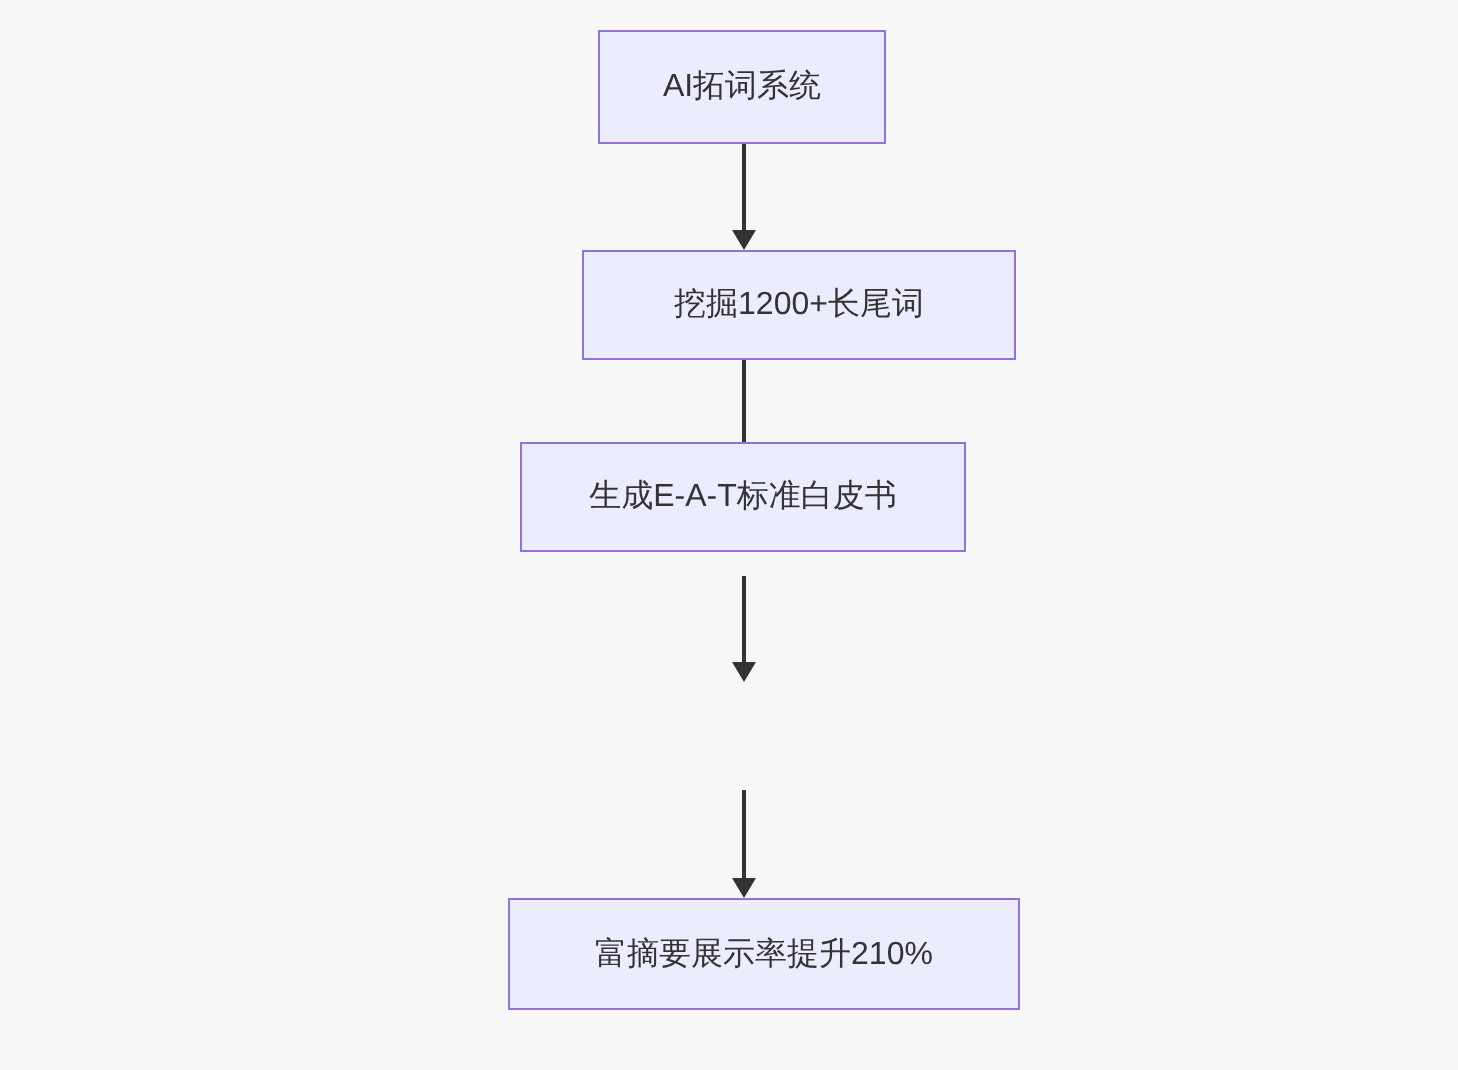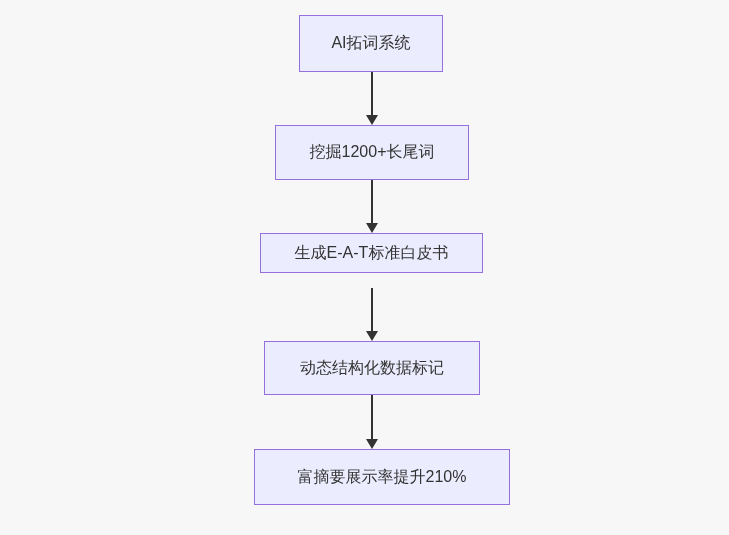--- a/index.html
+++ b/index.html
@@ -21,22 +21,22 @@
     border: 1px solid var(--node_border, #9370db);
     color: var(--node_text, #333333);
     font-size: 16px;
     display: flex;
     align-items: center;
     justify-content: center;
     text-align: left;
     white-space: nowrap;
   }
   .n1 { left: 299px; top: 15px;  width: 144px; height: 57px; }
-  .n2 { left: 275px; top: 125px; width: 194px; height: 55px; }
-  .n3 { left: 260px; top: 233px; width: 223px; height: 40px; }
+  .n2 { left: 291px; top: 125px; width: 217px; height: 55px; }
+  .n3 { left: 260px; top: 221px; width: 223px; height: 55px; }
   .n4 { left: 264px; top: 341px; width: 216px; height: 54px; }
   .n5 { left: 254px; top: 449px; width: 256px; height: 56px; }
   .edge {
     position: absolute;
     left: 365px;
     width: 13px;
     display: flex;
     flex-direction: column;
     align-items: center;
   }
@@ -82,23 +82,20 @@
 
   <div class="node n3">
     <span>生成E-A-T标准白皮书</span>
   </div>
 
   <div class="edge e3">
     <div class="line"></div>
     <div class="head"></div>
   </div>
 
-  <div class="node n4">
-    <span>动态结构化数据标记</span>
-  </div>
 
   <div class="edge e4">
     <div class="line"></div>
     <div class="head"></div>
   </div>
 
   <div class="node n5">
     <span>富摘要展示率提升210%</span>
   </div>
 

